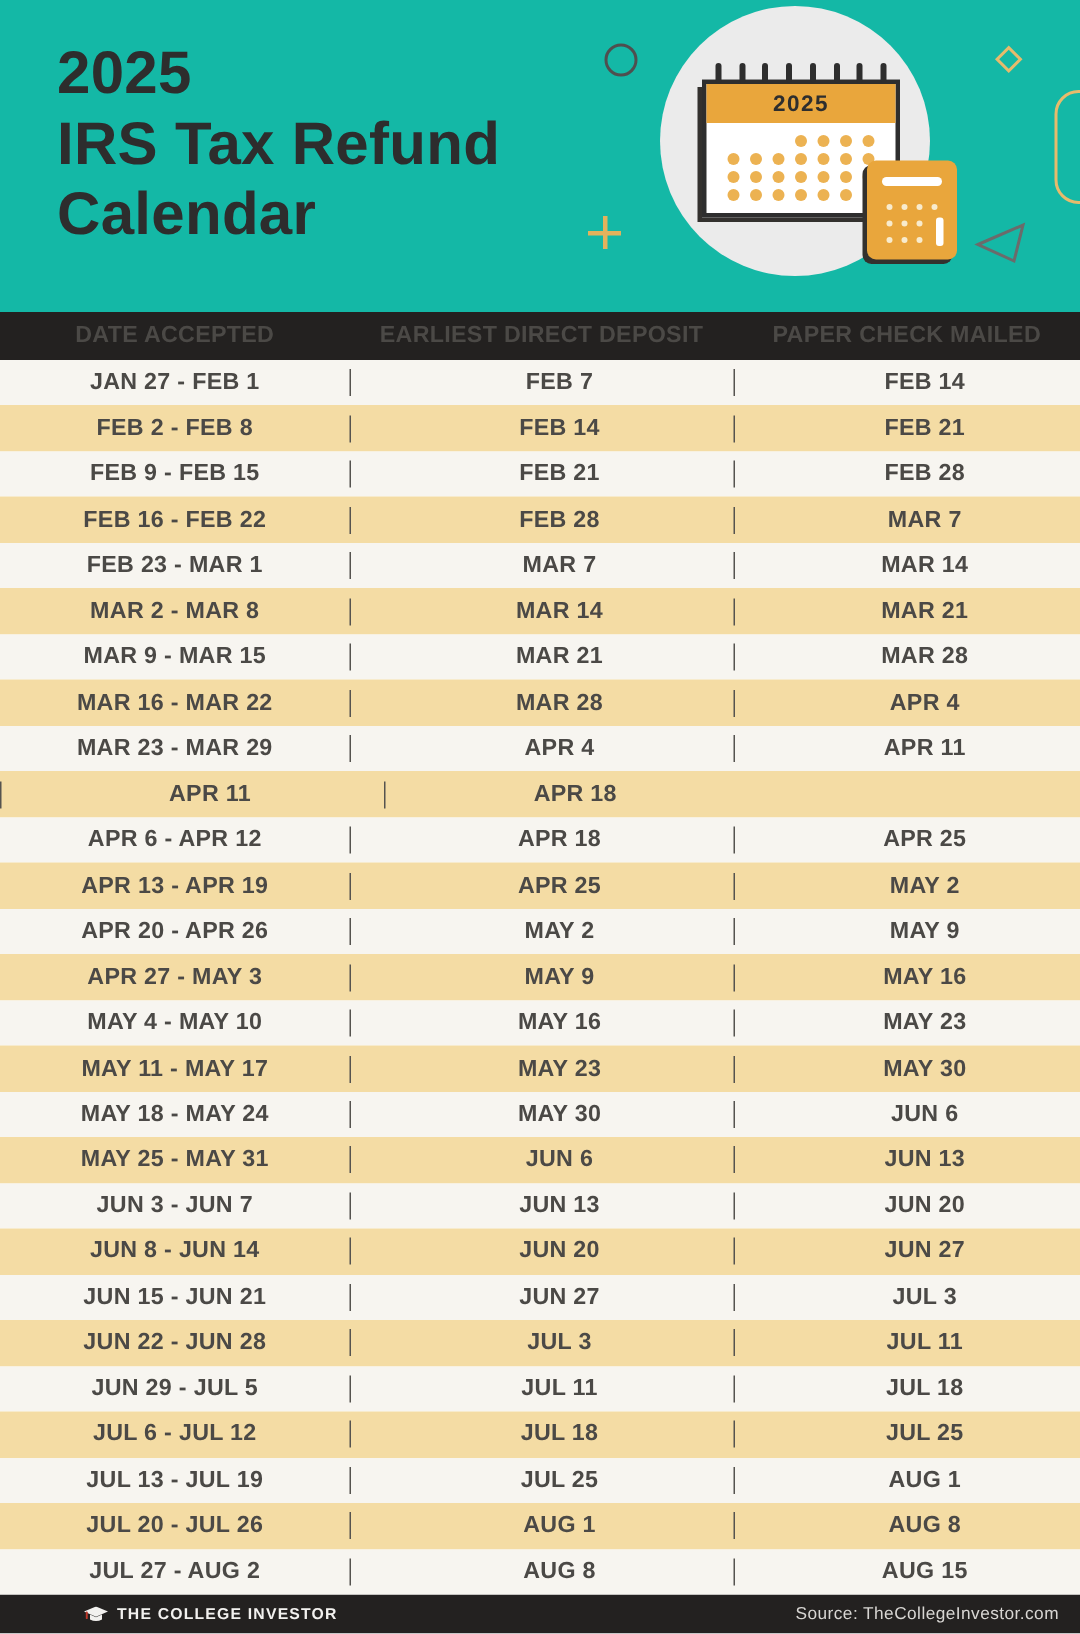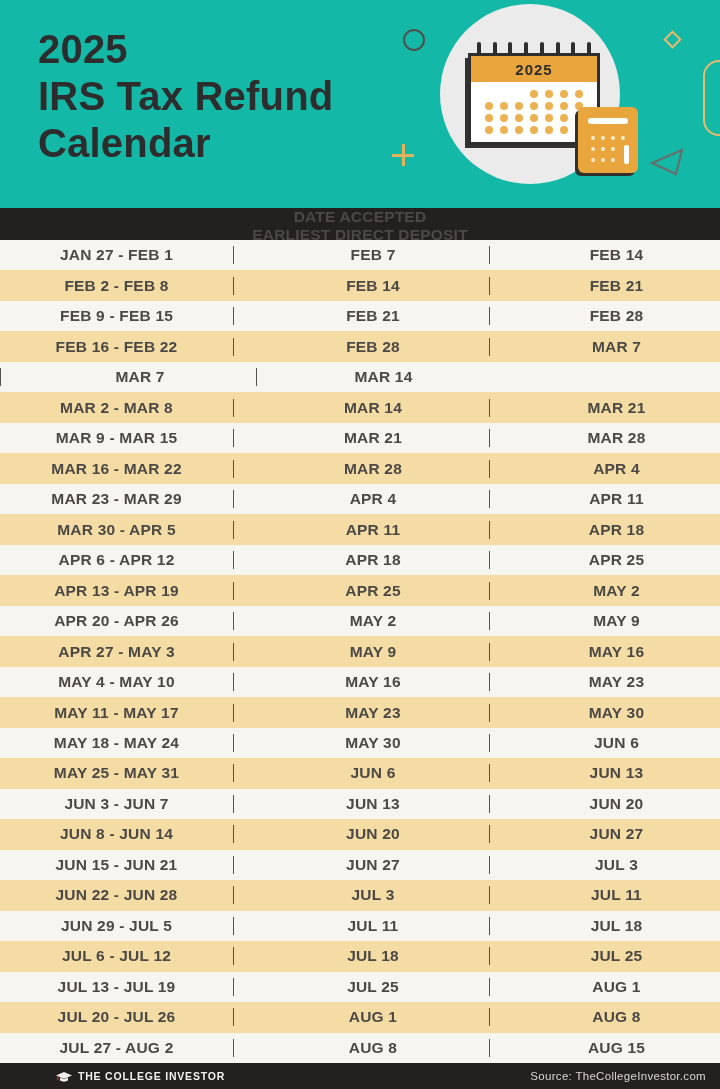--- a/index.html
+++ b/index.html
@@ -76,21 +76,21 @@
   .deco-plus:after{left:0;top:10px;width:22px;height:2.5px;}
   .deco-diamond{position:absolute;left:666px;top:33px;width:13px;height:13px;
     border:2px solid #E7BB6C;transform:rotate(45deg);}
   .deco-roundsq{position:absolute;left:703px;top:60px;width:46px;height:76px;
     border:2px solid #E7BB6C;border-radius:16px;}
   .deco-triangle{position:absolute;left:648px;top:142px;width:40px;height:36px;}
   
   .thead{
     width:720px;height:32px;background:var(--dark);
     display:flex;align-items:center;
-    color:#F7F6F4;font-weight:700;font-size:15px;letter-spacing:1px;flex-direction:column;
+    color:#F7F6F4;font-weight:700;font-size:15px;letter-spacing:1px;
   }
   .thead .tcell{border-left:none;}
   .tbody{width:720px;height:823px;display:flex;flex-direction:column;}
   .trow{flex:1;display:flex;align-items:center;}
   .trow.light{background:var(--light);}
   .trow.tan{background:var(--tan);}
   .tcell{
     display:flex;align-items:center;justify-content:center;
     font-size:15.5px;font-weight:700;color:var(--text);letter-spacing:0.2px;
   }
@@ -215,20 +215,21 @@
       <div class="tcell c0">FEB 9 - FEB 15</div>
       <div class="tcell c1">FEB 21</div>
       <div class="tcell c2">FEB 28</div>
     </div>
     <div class="trow tan">
       <div class="tcell c0">FEB 16 - FEB 22</div>
       <div class="tcell c1">FEB 28</div>
       <div class="tcell c2">MAR 7</div>
     </div>
     <div class="trow light">
+      <div class="tcell c0">FEB 23 - MAR 1</div>
       <div class="tcell c1">MAR 7</div>
       <div class="tcell c2">MAR 14</div>
     </div>
     <div class="trow tan">
       <div class="tcell c0">MAR 2 - MAR 8</div>
       <div class="tcell c1">MAR 14</div>
       <div class="tcell c2">MAR 21</div>
     </div>
     <div class="trow light">
       <div class="tcell c0">MAR 9 - MAR 15</div>
@@ -239,21 +240,20 @@
       <div class="tcell c0">MAR 16 - MAR 22</div>
       <div class="tcell c1">MAR 28</div>
       <div class="tcell c2">APR 4</div>
     </div>
     <div class="trow light">
       <div class="tcell c0">MAR 23 - MAR 29</div>
       <div class="tcell c1">APR 4</div>
       <div class="tcell c2">APR 11</div>
     </div>
     <div class="trow tan">
-      <div class="tcell c0">MAR 30 - APR 5</div>
       <div class="tcell c1">APR 11</div>
       <div class="tcell c2">APR 18</div>
     </div>
     <div class="trow light">
       <div class="tcell c0">APR 6 - APR 12</div>
       <div class="tcell c1">APR 18</div>
       <div class="tcell c2">APR 25</div>
     </div>
     <div class="trow tan">
       <div class="tcell c0">APR 13 - APR 19</div>

